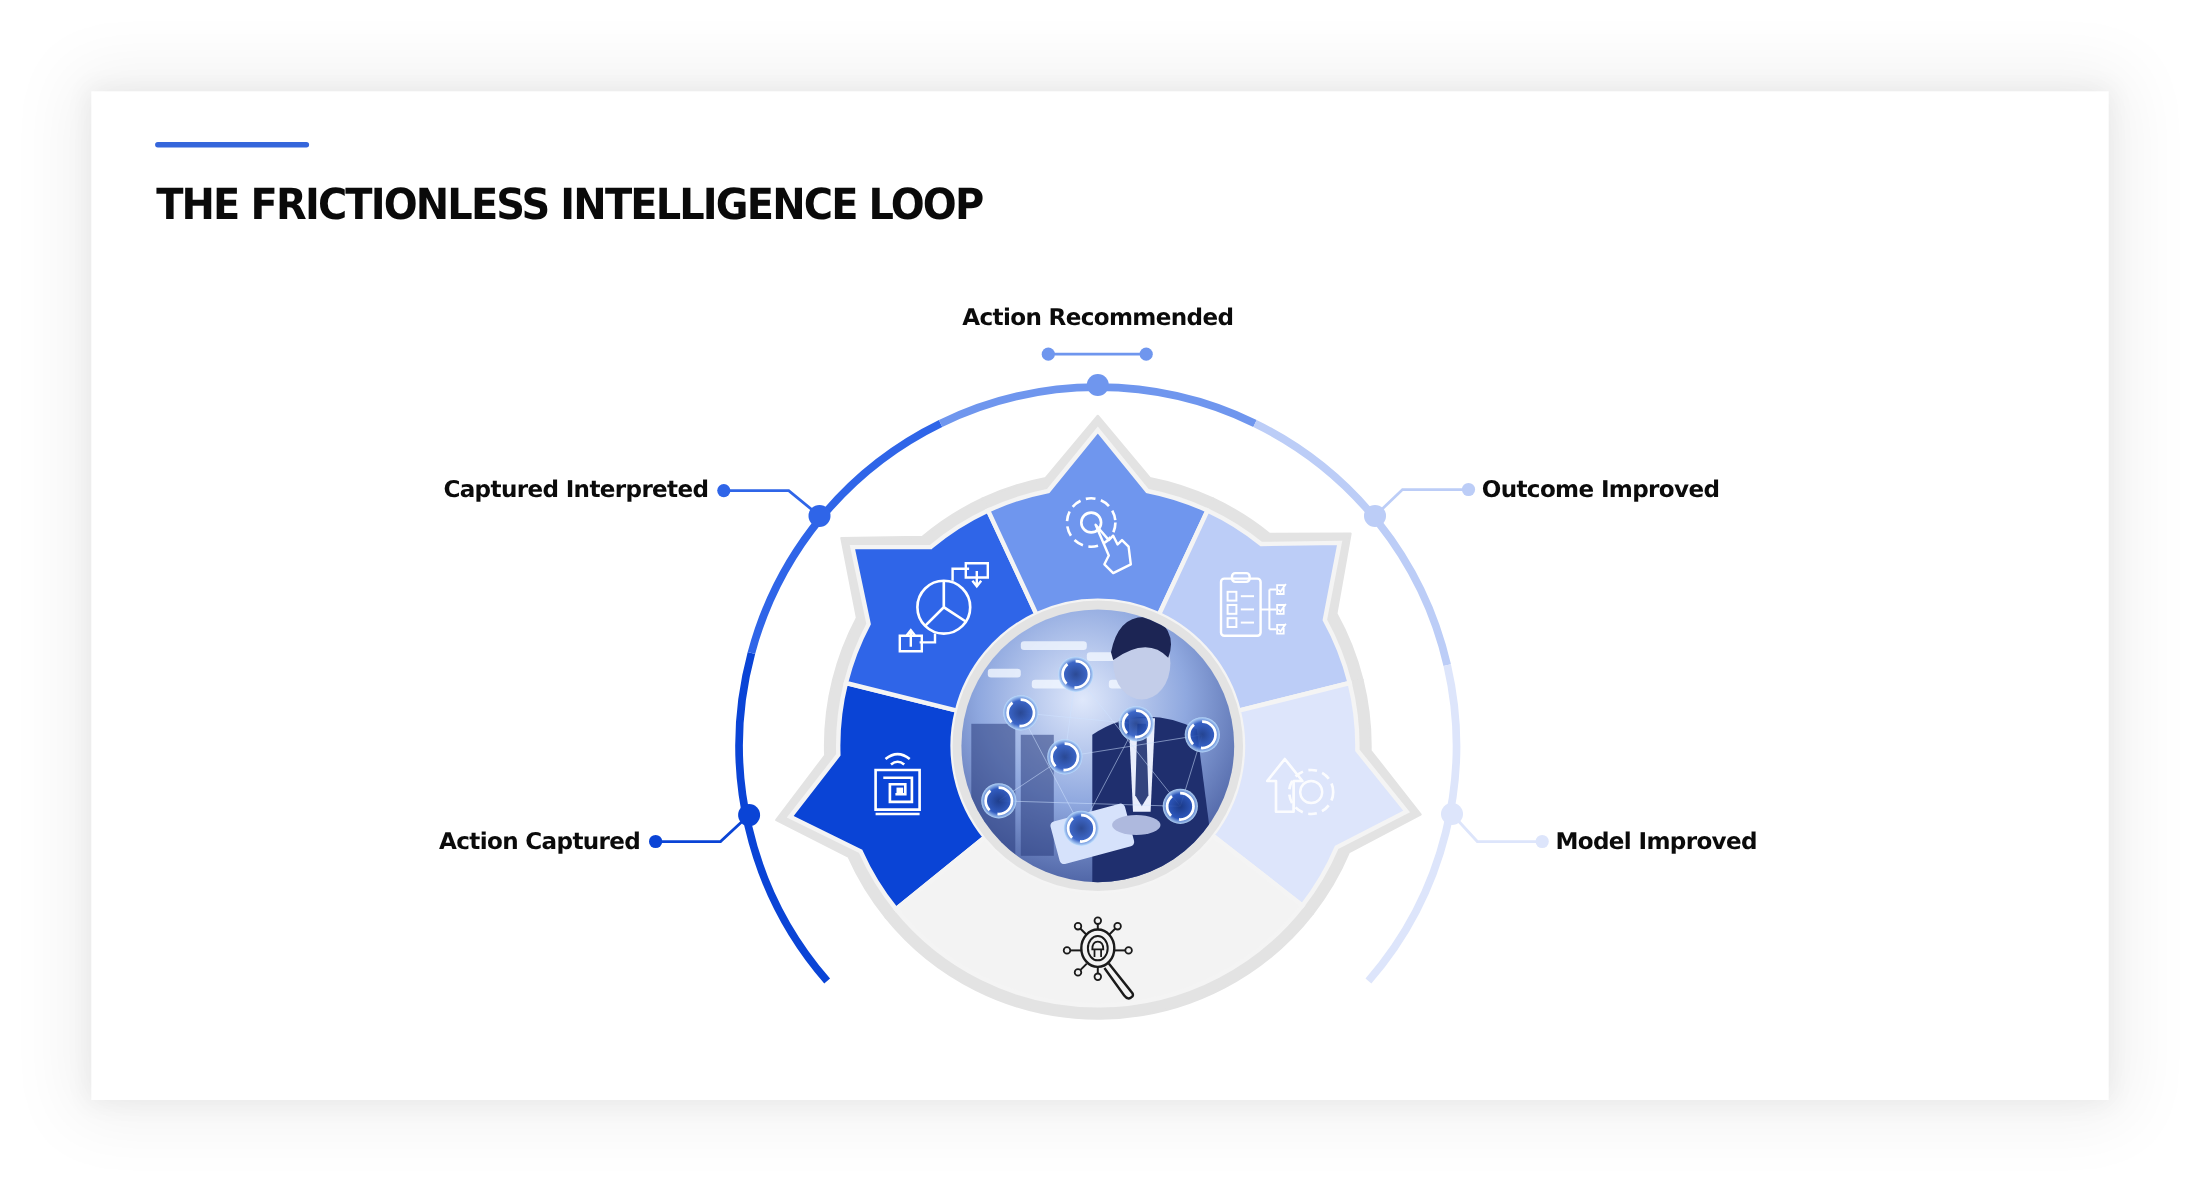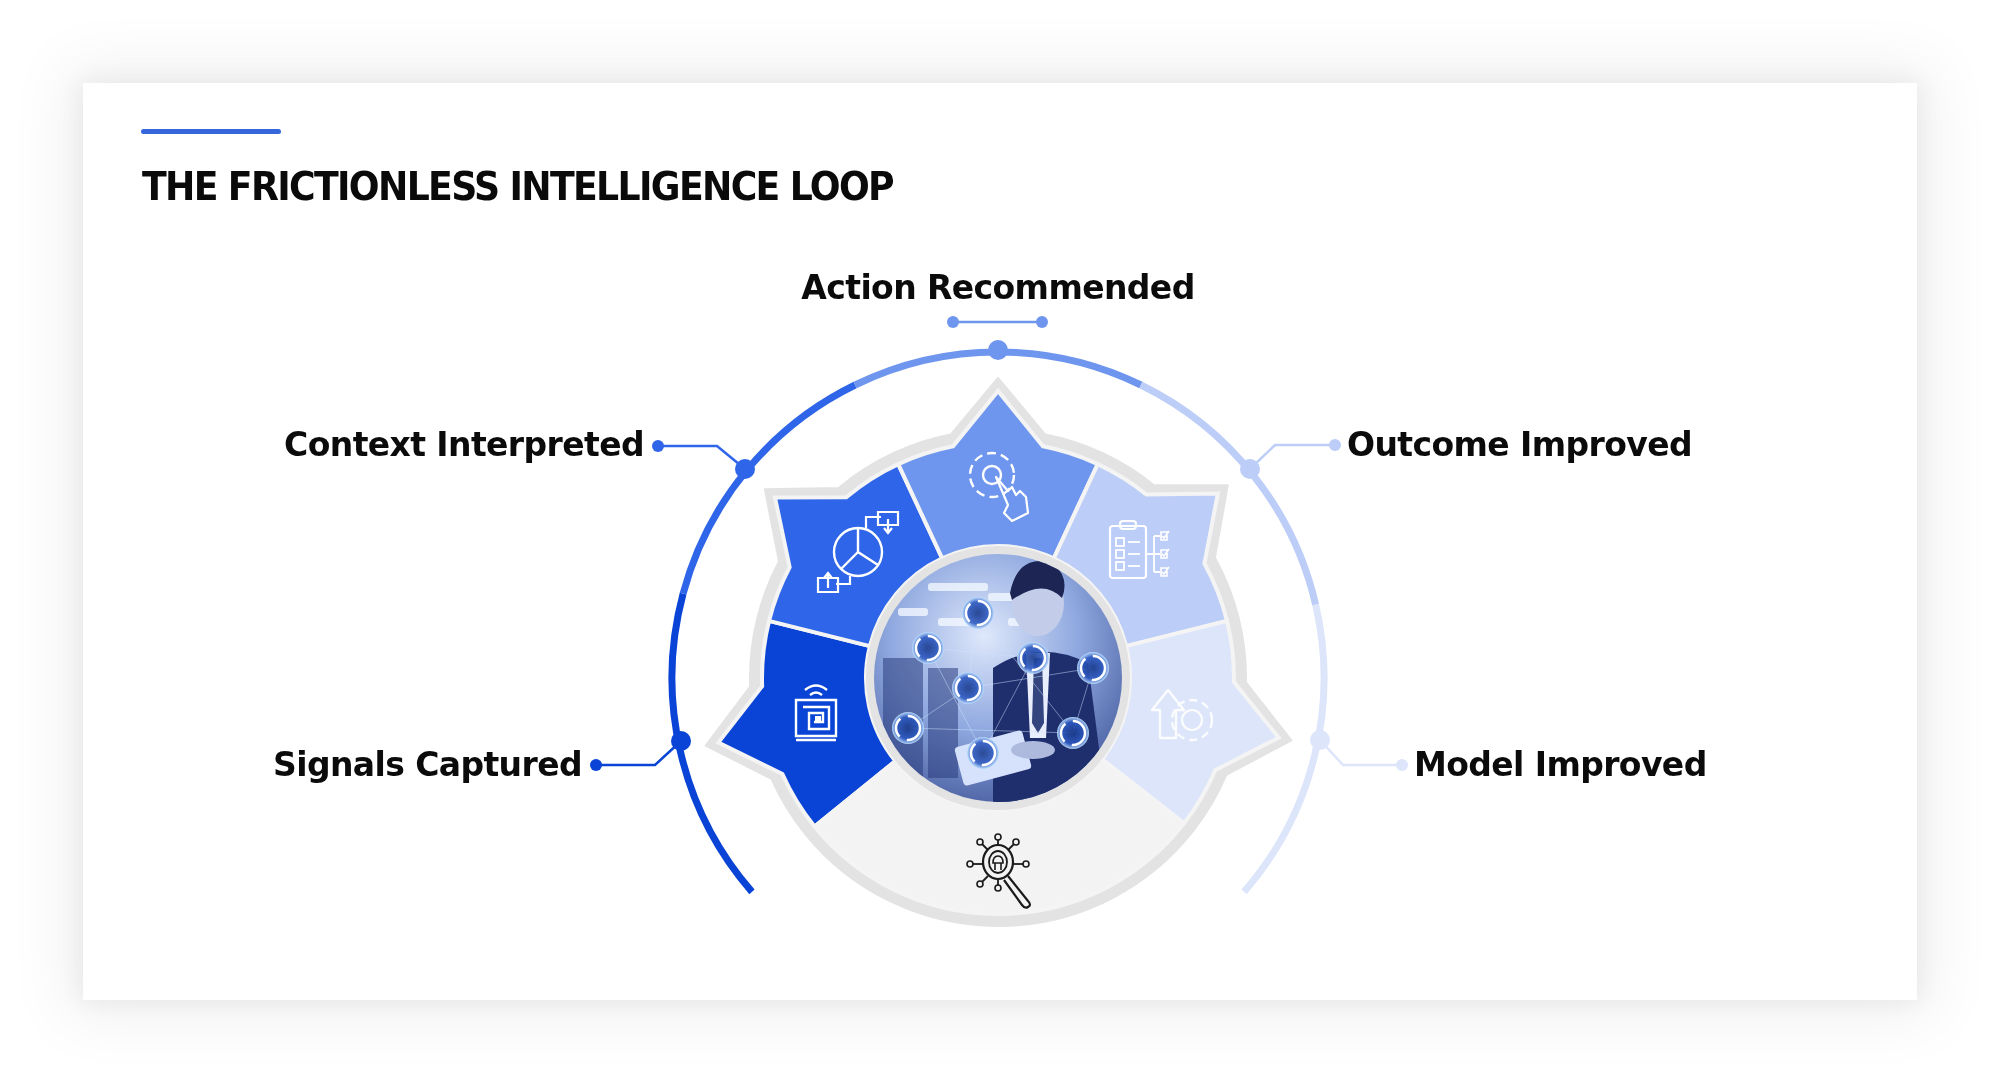--- a/index.html
+++ b/index.html
@@ -18,21 +18,21 @@
   }
   .slide-title {
     position: absolute; left: 142px; top: 164px; margin: 0;
     font-family: "DejaVu Sans", sans-serif; font-weight: bold;
     font-size: 39px; letter-spacing: -1.8px; color: #0a0a0a; white-space: nowrap;
     transform: scaleX(0.93); transform-origin: left center;
   }
   .stage-label {
     position: absolute; margin: 0; white-space: nowrap;
     font-family: "DejaVu Sans", sans-serif; font-weight: bold;
-    font-size: 33px; letter-spacing: -0.6px; color: #0b0b0b; line-height: 40px;
+    font-size: 21px; letter-spacing: -0.6px; color: #0b0b0b; line-height: 40px;
   }
   #diagram { position: absolute; left: 0; top: 0; }
 </style>
 </head>
 <body>
 
 <div class="card"></div>
 <div class="accent-bar"></div>
 <h1 class="slide-title">THE FRICTIONLESS INTELLIGENCE LOOP</h1>
 
@@ -202,18 +202,18 @@
       </g>
       <g>
         <polyline points="1320,740 1343,765 1402,765" fill="none" stroke="#dde5fb" stroke-width="2.5"></polyline>
         <circle cx="1402" cy="765" r="6" fill="#dde5fb"></circle>
         <circle cx="1320" cy="740" r="10" fill="#dde5fb"></circle>
       </g>
     </g>
 </svg>
 
 <div id="labels">
-  <p class="stage-label" style="top: 745px; right: 1418px;">Signals Captured</p>
-  <p class="stage-label" style="top: 425px; right: 1356px;">Context Interpreted</p>
+  <p class="stage-label" style="top: 745px; right: 1418px;">Action Captured</p>
+  <p class="stage-label" style="top: 425px; right: 1356px;">Captured Interpreted</p>
   <p class="stage-label" style="top: 268px; left: 0px; width: 1996px; text-align: center;">Action Recommended</p>
   <p class="stage-label" style="top: 425px; left: 1347px;">Outcome Improved</p>
   <p class="stage-label" style="top: 745px; left: 1414px;">Model Improved</p>
 </div>
 
 </body></html>

